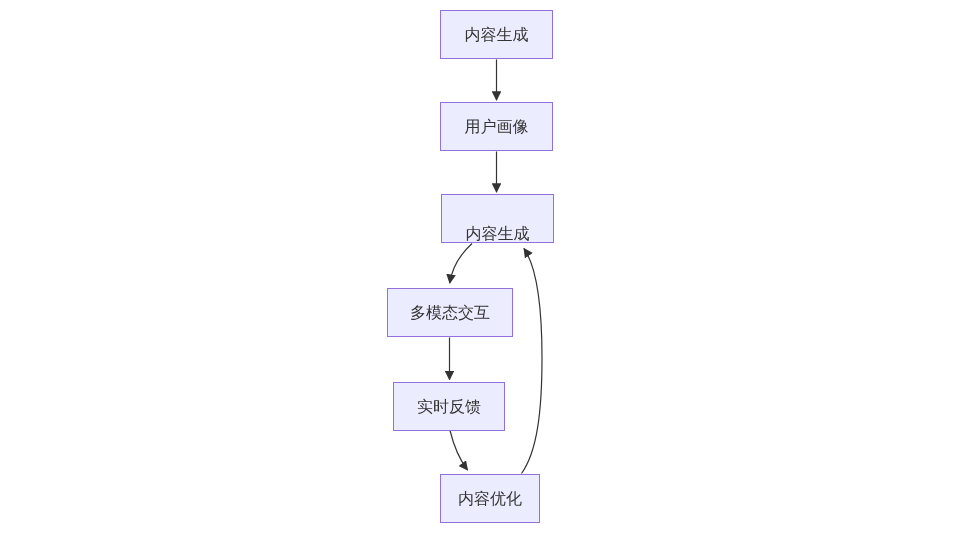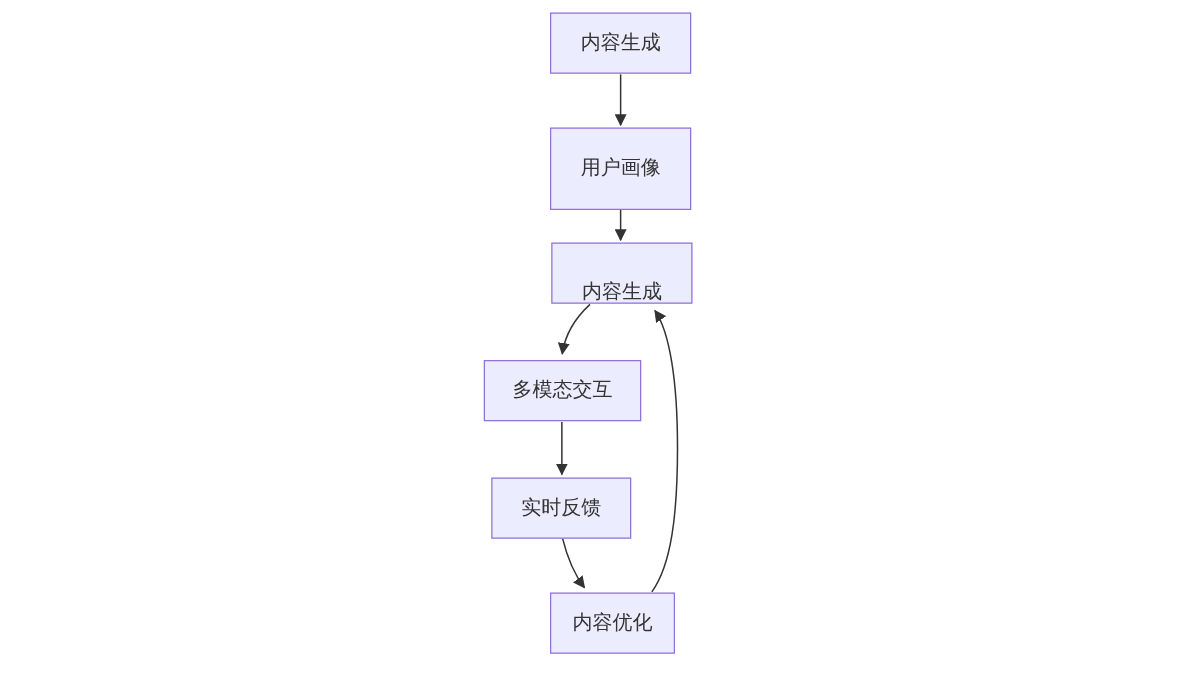--- a/index.html
+++ b/index.html
@@ -60,21 +60,21 @@
     <path class="edge" marker-end="url(#arrowhead)" d="M496.5,151.5 L496.5,192"></path>
     <path class="edge" marker-end="url(#arrowhead)" d="M472,243.5 Q453,261 449.8,283"></path>
     <path class="edge" marker-end="url(#arrowhead)" d="M449.5,337.5 L449.5,379.5"></path>
     <path class="edge" marker-end="url(#arrowhead)" d="M450,430.5 Q456,455 467.5,470"></path>
     <path class="edge" marker-end="url(#arrowhead)" d="M521.5,473.5 C537,452 542,412 542,358 C542,306 536,266 524,248.5"></path>
   </svg>
 
   <div class="node" style="left: 440px; top: 10px; width: 113px; height: 49px;">
     <span>内容生成</span>
   </div>
-  <div class="node" style="left: 440px; top: 102px; width: 113px; height: 66px;">
+  <div class="node" style="left: 440px; top: 102px; width: 113px; height: 49px;">
     <span>用户画像</span>
   </div>
   <div class="node" style="left: 441px; top: 194px; width: 113px; height: 49px; align-items: flex-end;">
     <span>内容生成</span>
   </div>
   <div class="node" style="left: 387px; top: 288px; width: 126px; height: 49px;">
     <span>多模态交互</span>
   </div>
   <div class="node" style="left: 393px; top: 382px; width: 112px; height: 49px;">
     <span>实时反馈</span>

